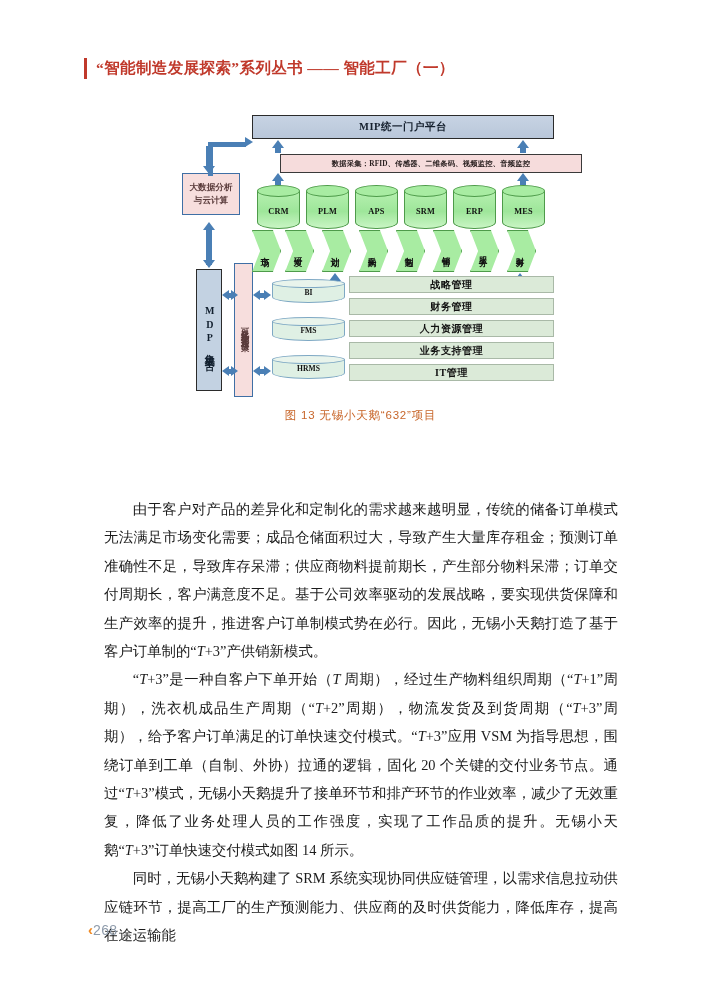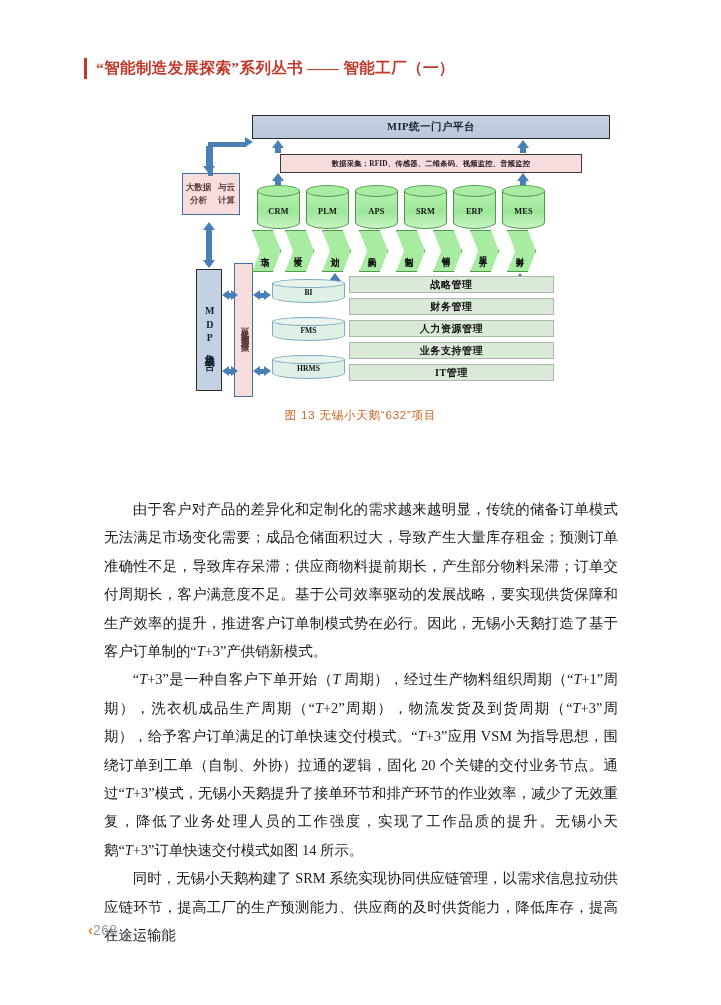--- a/index.html
+++ b/index.html
@@ -59,21 +59,21 @@
     box-sizing: border-box;
     display: flex;
     align-items: center;
     justify-content: center;
     text-align: center;
   }
 
   .mip-bar {
     left: 70px;
     top: 3px;
-    width: 358px;
+    width: 302px;
     height: 24px;
     background: linear-gradient(180deg, #c7d3e3 0%, #b9c7da 100%);
     border: 1.3px solid #2b2b2b;
     font-size: 10.5px;
     font-weight: bold;
     color: #15202e;
     letter-spacing: 0.5px;
   }
 
   .collect-bar {
@@ -94,21 +94,21 @@
     left: 0px;
     top: 61px;
     width: 58px;
     height: 42px;
     background: #f7dedd;
     border: 1.1px solid #3f6fa5;
     font-size: 8.6px;
     font-weight: bold;
     color: #5a3b3b;
     line-height: 1.5;
-    flex-direction: row;
+    flex-direction: column;
   }
 
   .mdp-box {
     left: 14px;
     top: 157px;
     width: 26px;
     height: 122px;
     background: #c3d2e2;
     border: 1.2px solid #2b2b2b;
     font-size: 10px;

